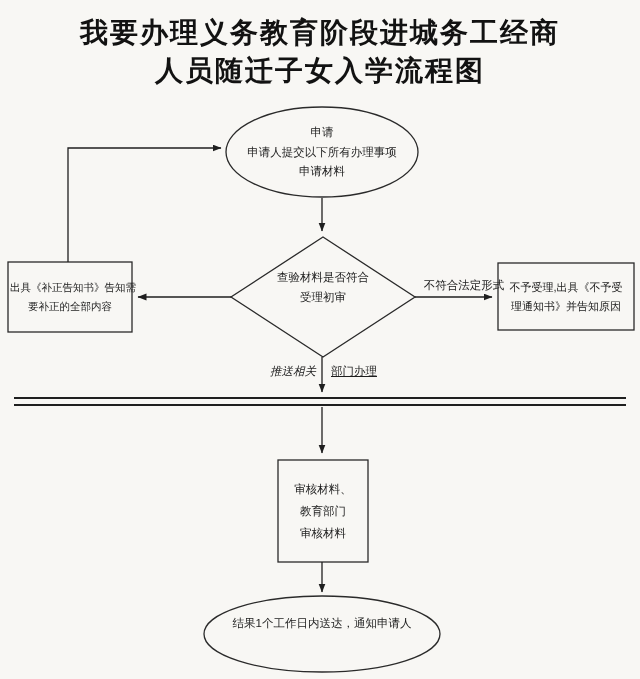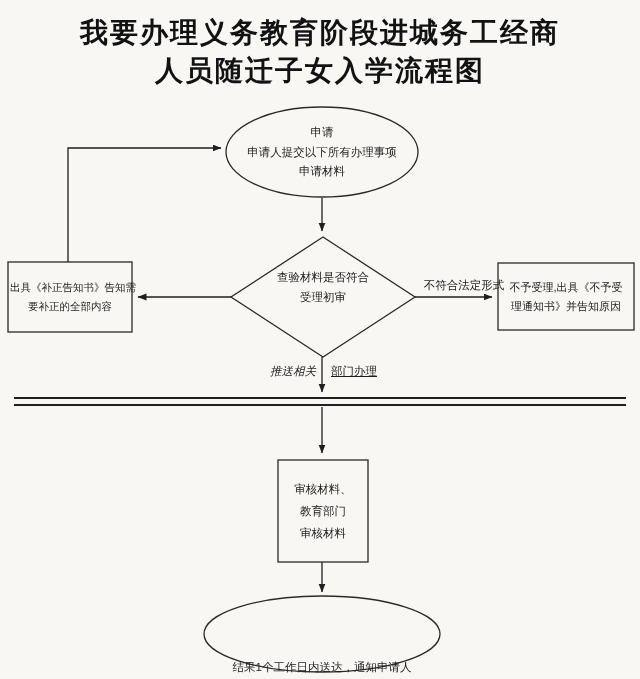--- a/index.html
+++ b/index.html
@@ -103,21 +103,21 @@
     <span>不予受理,出具《不予受</span>
     <span>理通知书》并告知原因</span>
   </div>
 
   <div class="txt lh22" style="left:278px; top:478px; width:90px;">
     <span>审核材料、</span>
     <span>教育部门</span>
     <span>审核材料</span>
   </div>
 
-  <div class="txt" style="left:206px; top:614px; width:232px;margin-top:44px;">
+  <div class="txt" style="left:206px; top:614px; width:232px;">
     <span>结果1个工作日内送达，通知申请人</span>
   </div>
 
 
   <div class="txt" style="left:418px; top:276px; width:92px; line-height:18px;">
     <span>不符合法定形式</span>
   </div>
 
   <div class="txt" style="left:268px; top:362px; width:50px; line-height:18px;font-style:italic;">
     <span>推送相关</span>

